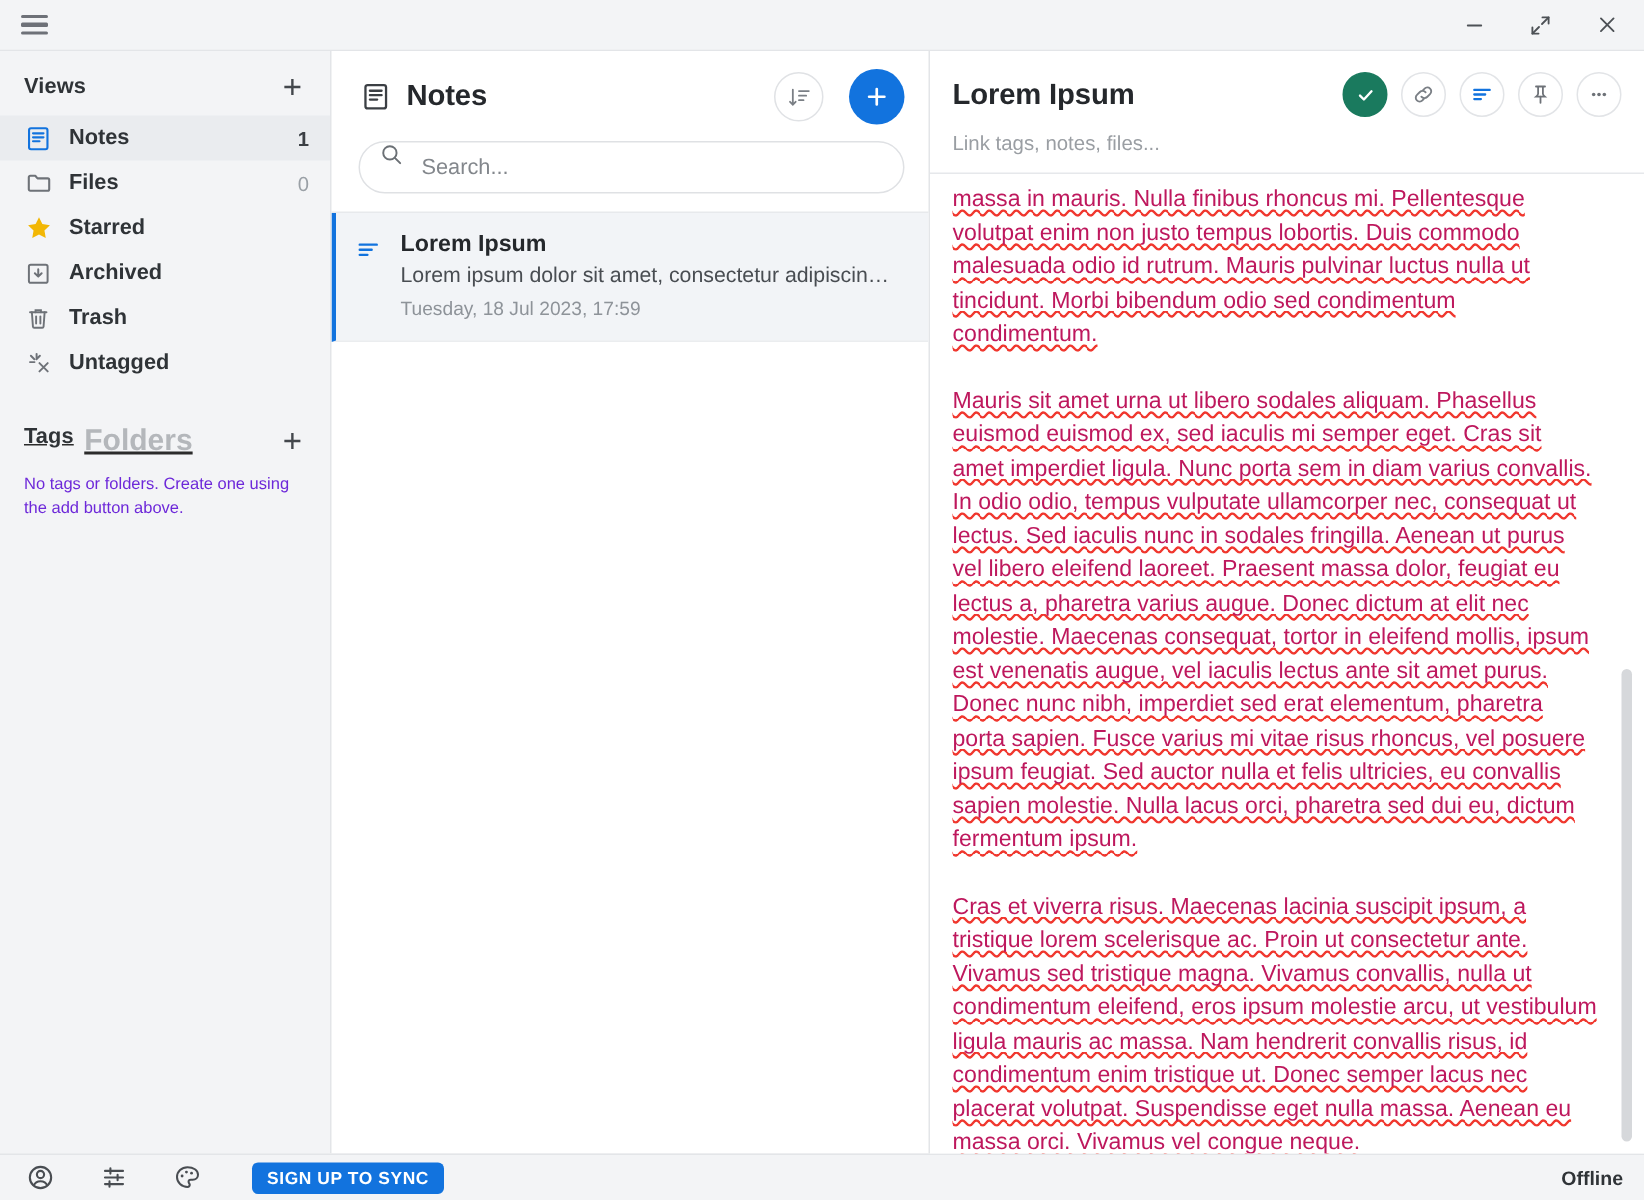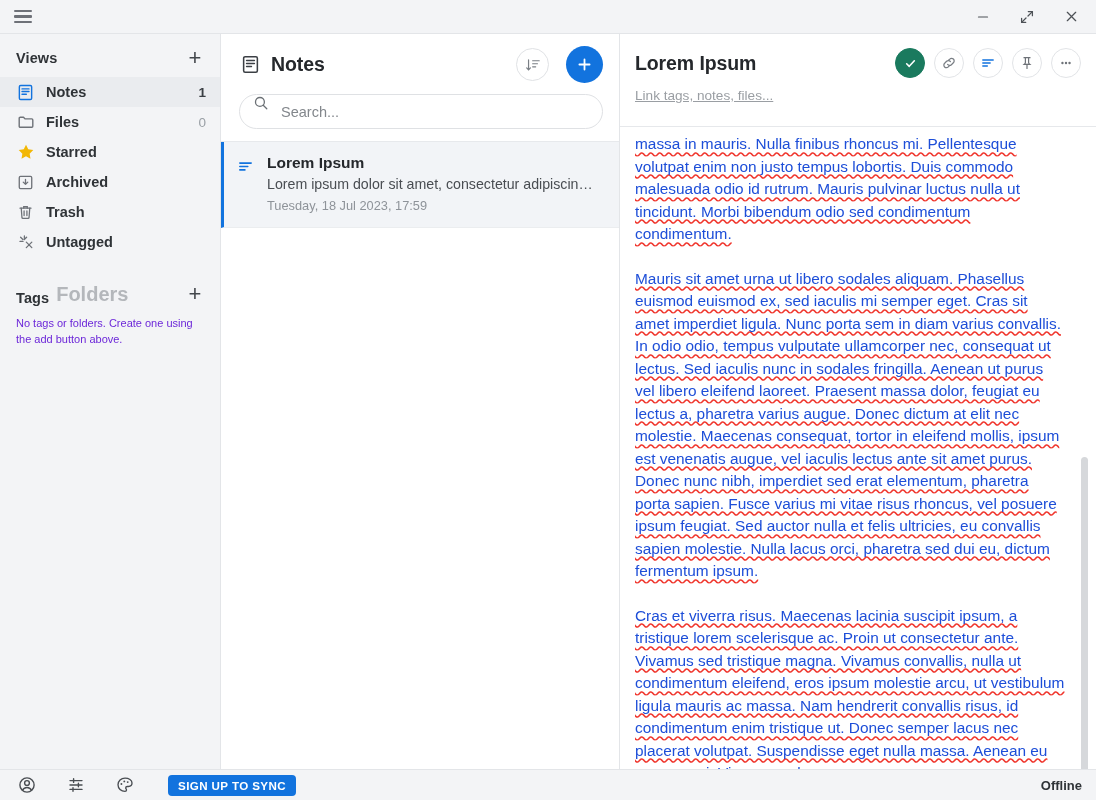--- a/index.html
+++ b/index.html
@@ -284,38 +284,37 @@
     border: 1px solid #e2e4e7;
     background: #fff;
     display: flex; align-items: center; justify-content: center;
     cursor: pointer;
   }
   .act-btn.filled {
     background: #1a7a5e;
     border-color: #1a7a5e;
   }
   .ed-tagbar {
-    padding: 10px 15px 23px 15px;
+    padding: 10px 15px 12px 15px;
     font-size: 13.6px;
     color: #9a9ea3;
     border-bottom: 1px solid #e6e8eb;
     cursor: text;
-    text-decoration: underline;
   }
 
   .ed-body {
     flex: 1 1 auto;
     overflow: hidden;
     padding: 6px 30px 0 15px;
     position: relative;
   }
   .ed-body p {
     font-size: 15.4px;
     line-height: 22.5px;
-    color: #1d4ed8;
+    color: #be185d;
     margin-bottom: 22px;
     text-align: left;
   }
   .sp {
     text-decoration: underline wavy #f0372e;
     text-decoration-skip-ink: none;
     text-underline-offset: 2px;
   }
 
   .scrollbar {
@@ -468,21 +467,21 @@
           <svg width="18" height="18" viewBox="0 0 18 18" fill="none" stroke="#6e7278" stroke-width="1.3" stroke-linecap="round">
             <path d="M3.6 4.2l2.3 2.3M7.4 2.9v3M3 8.4h3M9.6 4.2L7.3 6.5"></path>
             <path d="M9.3 9.1l5.5 5.5M14.8 9.1l-5.5 5.5"></path>
           </svg>
         </span>
         <span class="nav-label">Untagged</span>
         <span class="nav-count"></span>
       </div>
 
       <div class="section-head tags-head">
-        <div style="display:flex;align-items:flex-end;">
+        <div style="display:flex;align-items:flex-start;text-decoration:underline;">
           <span class="section-title">Tags</span>
           <span class="section-title-muted">Folders</span>
         </div>
         <span class="plus-btn">+</span>
       </div>
 
       <div class="empty-msg">No tags or folders. Create one using the add button above.</div>
     </div>
 
     <div class="notelist">

